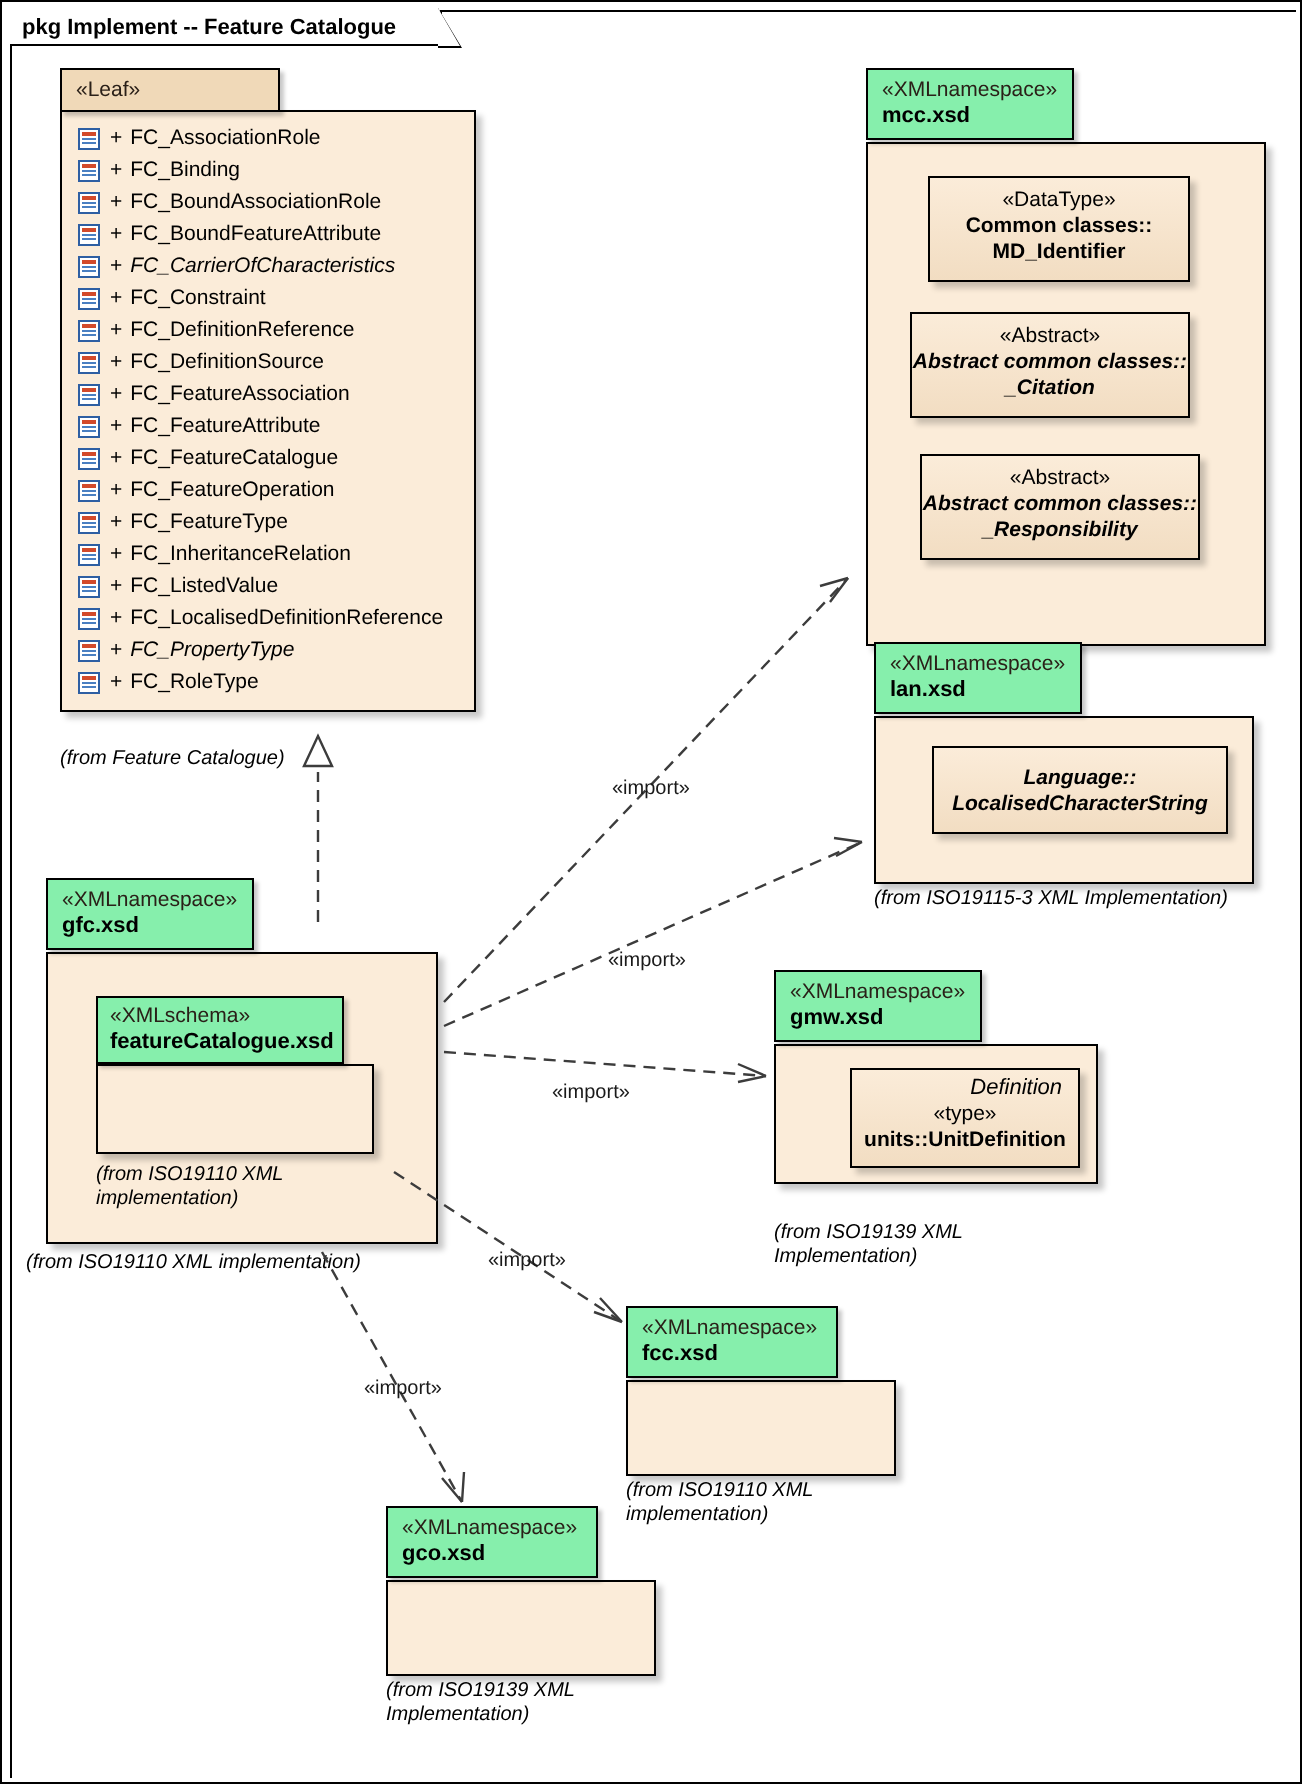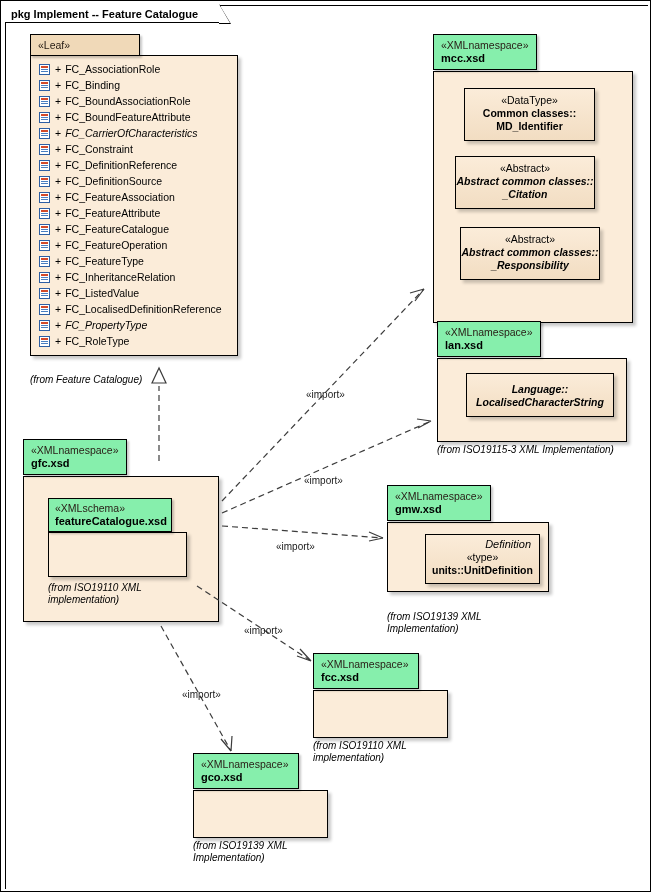--- a/index.html
+++ b/index.html
@@ -368,20 +368,21 @@
         <div class="pkg-tab" style="width:124px; padding:3px 6px 3px 6px;">
           <div class="stereo">«XMLschema»</div>
           <div class="pkgname">featureCatalogue.xsd</div>
         </div>
         <div class="pkg-body" style="left:0; top:34px; width:139px; height:45px;"></div>
       </div>
       <div class="caption wrap" style="left:24px; top:105px; width:139px;">(from ISO19110 XML</div>
       <div class="caption wrap" style="left:24px; top:117px; width:139px;">implementation)</div>
     </div>
   </div>
+  <div class="caption" style="left:12px; top:625px; width:216px;">(from ISO19110 XML implementation)</div>
 
   <div class="pkg" style="left:312px; top:652px;">
     <div class="pkg-tab" style="width:106px;">
       <div class="stereo">«XMLnamespace»</div>
       <div class="pkgname">fcc.xsd</div>
     </div>
     <div class="pkg-body" style="left:0; top:37px; width:135px; height:48px;"></div>
   </div>
   <div class="caption wrap" style="left:312px; top:739px; width:135px;">(from ISO19110 XML</div>
   <div class="caption wrap" style="left:312px; top:751px; width:135px;">implementation)</div>

